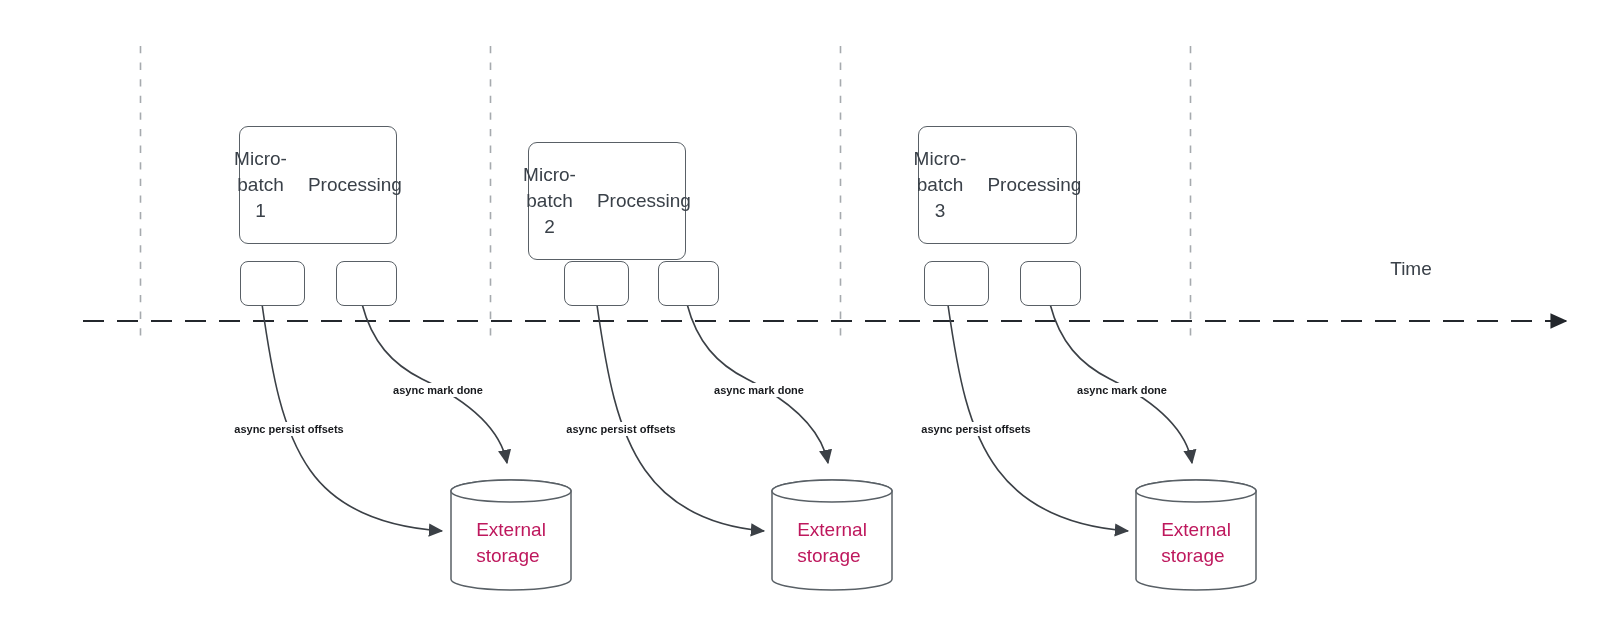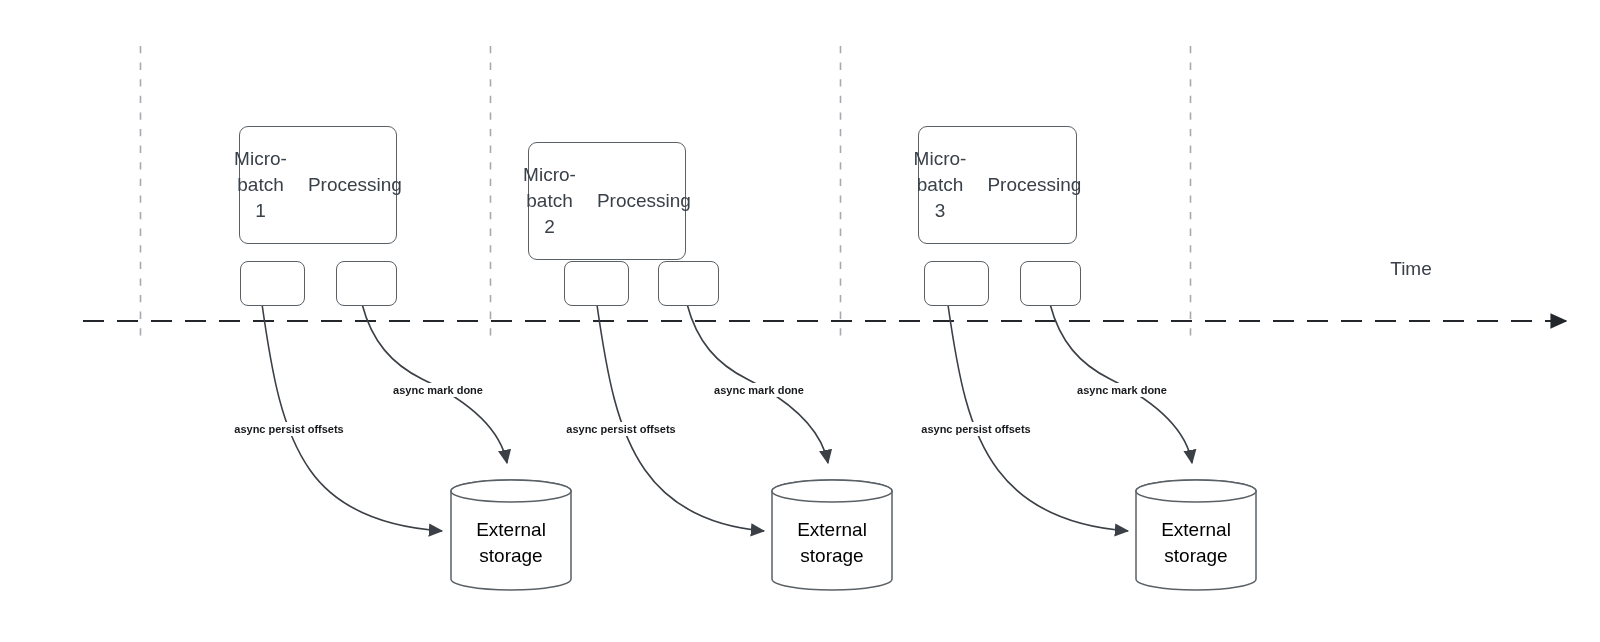--- a/index.html
+++ b/index.html
@@ -5,22 +5,22 @@
   html,body{margin:0;padding:0;background:#ffffff;}
   body{font-family:"Liberation Sans",sans-serif;}
   .canvas{position:relative;width:1600px;height:642px;background:#ffffff;overflow:hidden;}
   .canvas svg.layer{position:absolute;left:0;top:0;z-index:1;}
   .node{position:absolute;z-index:2;background:#ffffff;border:1.5px solid #596066;
         border-radius:9px;display:flex;flex-direction:row;align-items:center;
         justify-content:center;text-align:center;color:#3a4149;font-size:19px;line-height:26px;gap:21px;}
   .proc-box{width:156px;height:116px;top:126px;}
   .task-box{width:63px;height:43px;top:261px;border-radius:8px;}
   .task-box.right{width:59px;}
-  .cyl-text{position:absolute;z-index:2;transform:translate(-50%,-50%);text-align:center;
-            color:#000000;font-size:19px;line-height:26px;background:transparent;}
+  .cyl-text{position:absolute;z-index:2;transform:translate(-50%,-50%);text-align:left;
+            color:#be185d;font-size:19px;line-height:26px;background:transparent;}
   .flow-label{position:absolute;z-index:3;transform:translate(-50%,-50%);white-space:nowrap;
               font-size:11px;font-weight:bold;color:#17191d;background:#ffffff;padding:1px 3px;}
   .time-label{position:absolute;z-index:2;transform:translate(-50%,-50%);font-size:19px;
               color:#3a4149;background:transparent;margin-left:24px;}
 </style>
 </head>
 <body>
 
 <div class="canvas">
 

